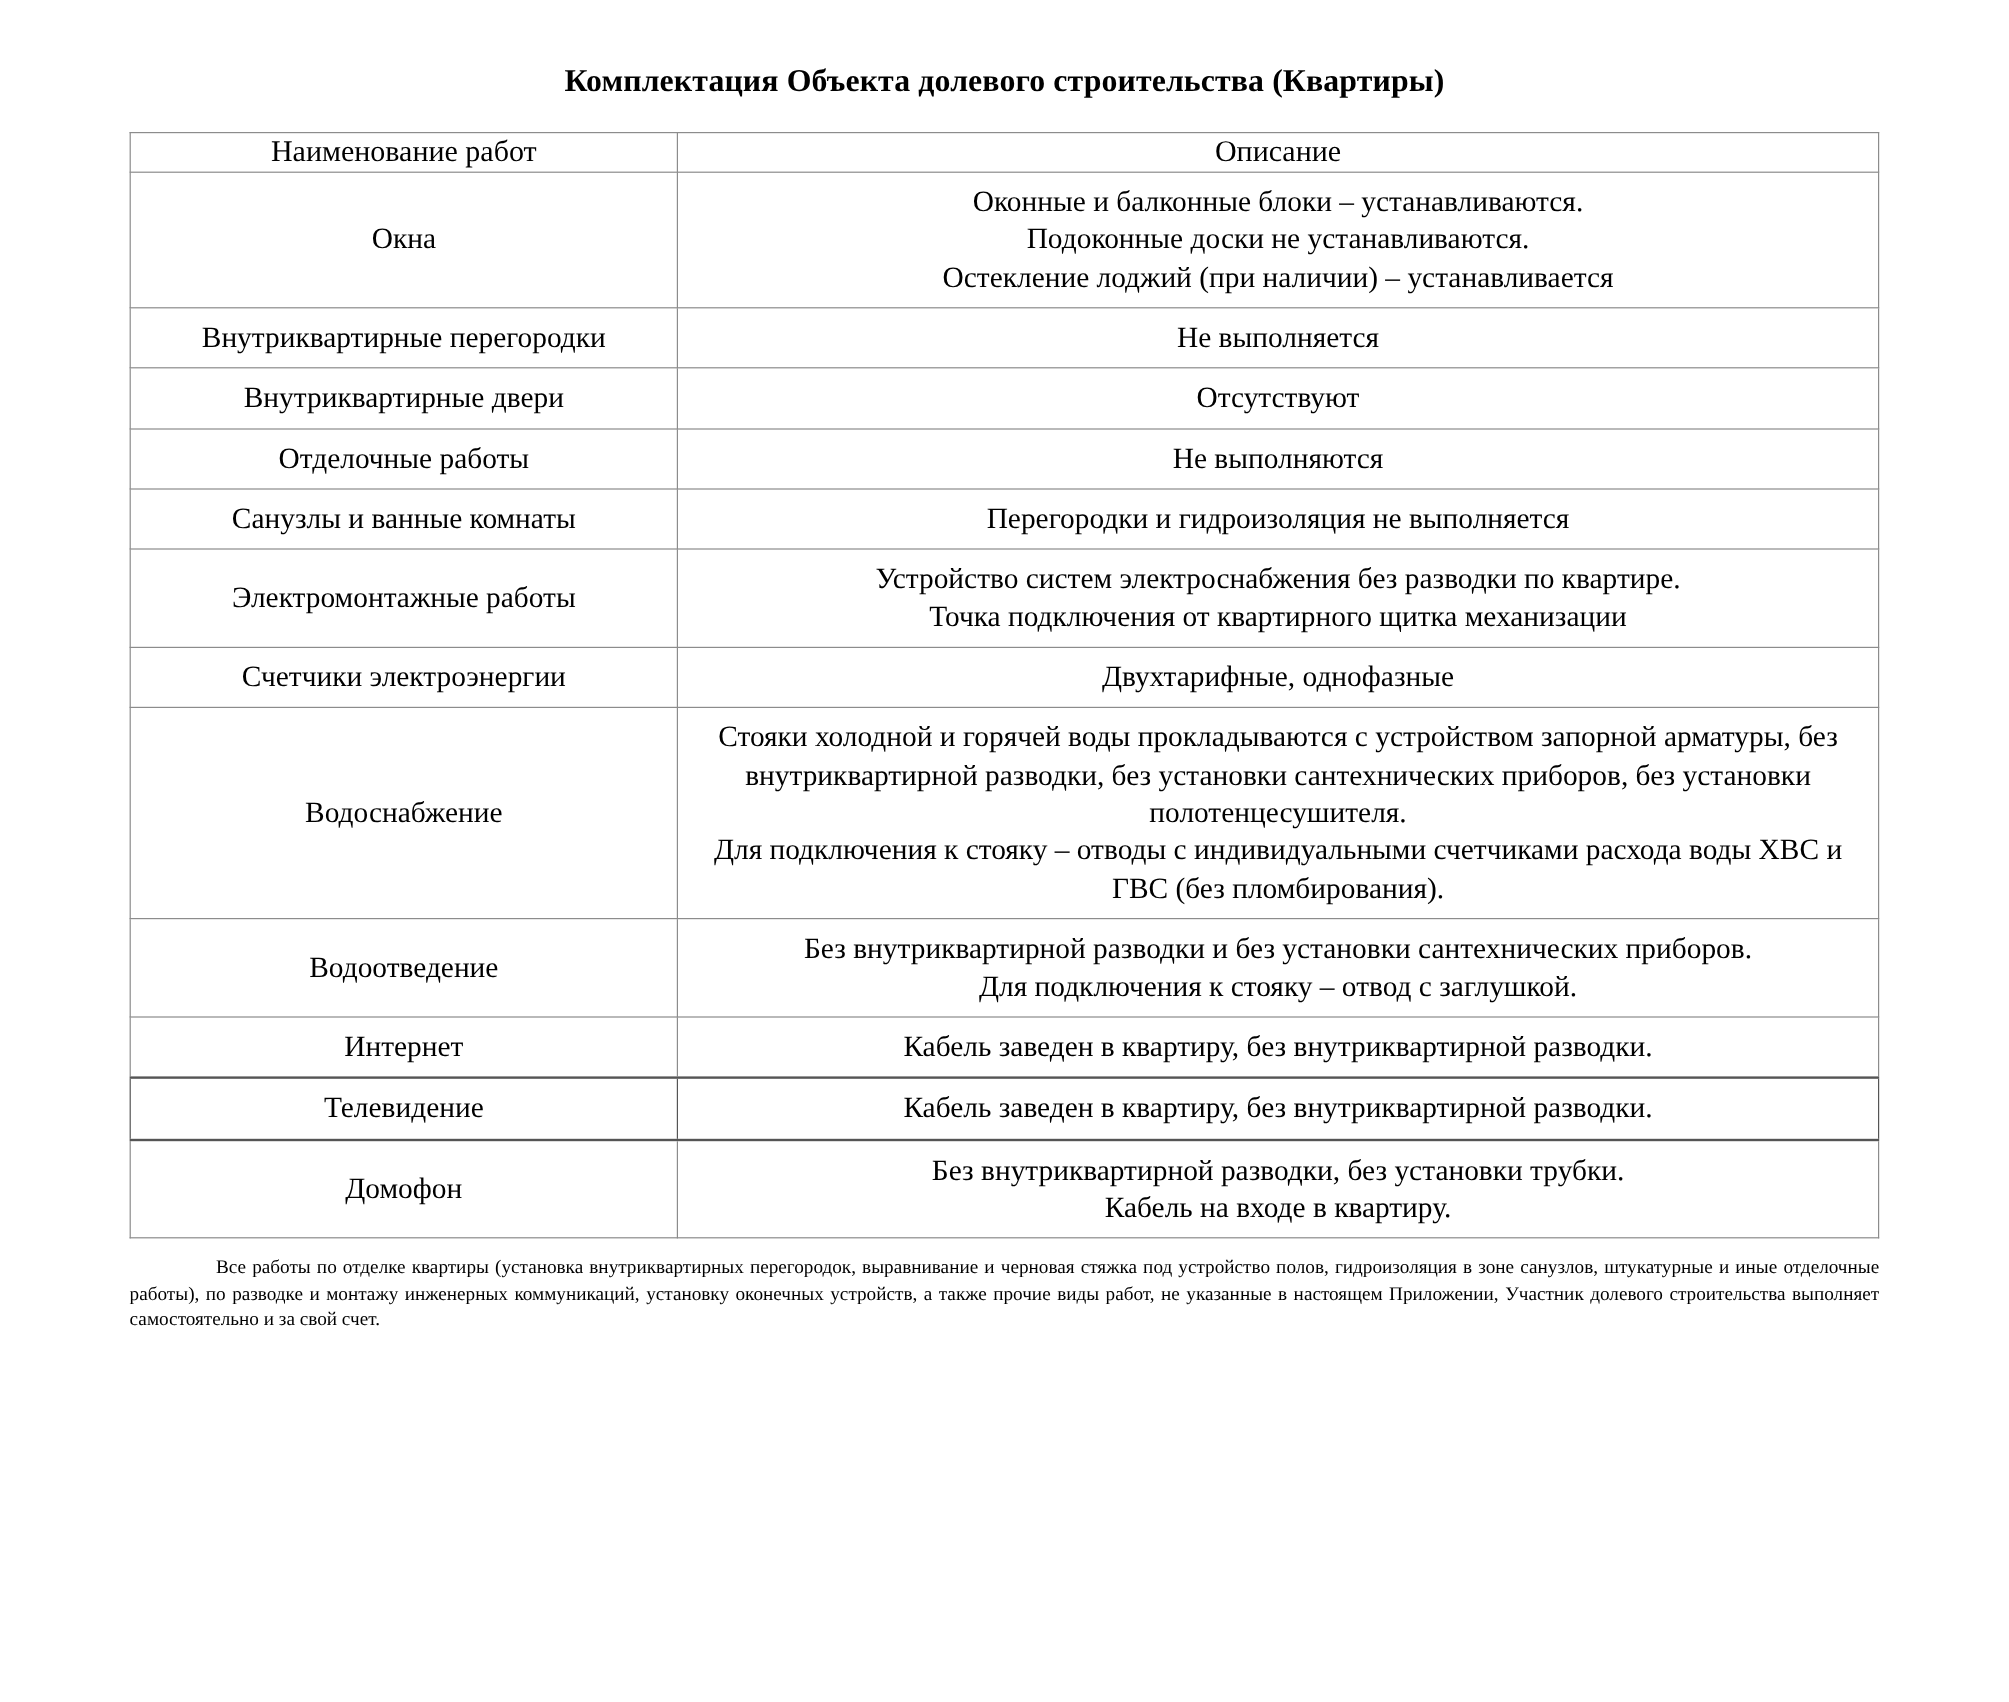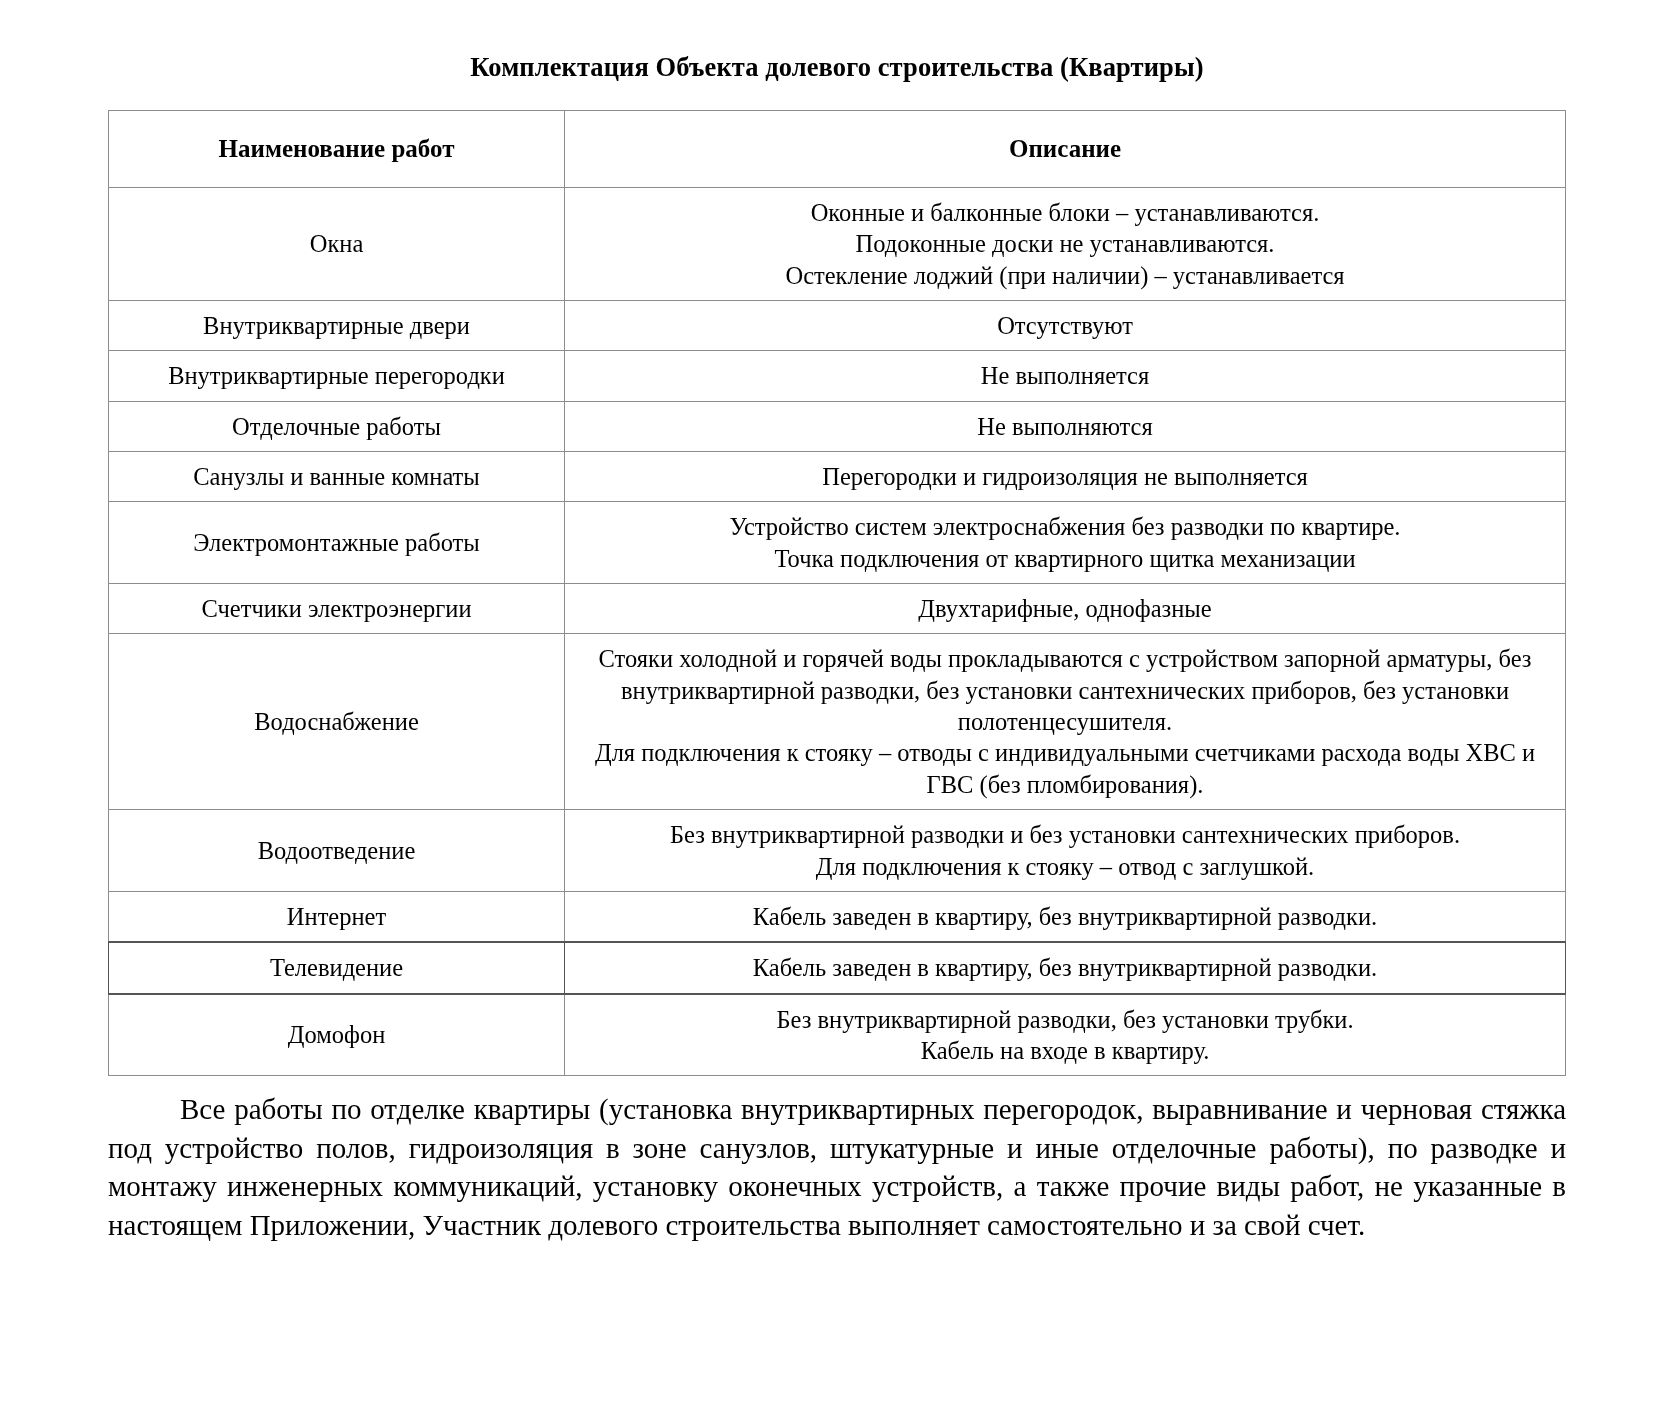--- a/index.html
+++ b/index.html
@@ -35,33 +35,33 @@
   table.spec col.c2 { width: 68.7%; }
   table.spec th, table.spec td {
     border: 1px solid #8c8c8c;
     vertical-align: middle;
     padding: 9px 22px;
     font-size: 24.5px;
     line-height: 1.28;
     text-align: center;
   }
   table.spec th {
-    font-weight: bold;
+    font-weight: normal;
     font-size: 25px;
-    padding: 22px 10px;
+    padding: 0 10px;
   }
   table.spec tr.thick td {
     border-top-width: 2px;
     border-bottom-width: 2px;
     border-color: #555;
   }
   .cell-lines > div { white-space: normal; }
   .footer-note {
     margin-top: 14px;
-    font-size: 29px;
+    font-size: 16px;
     line-height: 1.33;
     text-align: justify;
     text-indent: 72px;
     padding-bottom: 30px;
     font-family: Liberation Serif, serif;
   }
 </style>
 </head>
 <body>
 
@@ -85,32 +85,32 @@
           <td>Окна</td>
           <td>
             <div class="cell-lines">
               <div>Оконные и балконные блоки – устанавливаются.</div>
               <div>Подоконные доски не устанавливаются.</div>
               <div>Остекление лоджий (при наличии) – устанавливается</div>
             </div>
           </td>
         </tr>
         <tr>
+          <td>Внутриквартирные перегородки</td>
+          <td>
+            <div class="cell-lines">
+              <div>Не выполняется</div>
+            </div>
+          </td>
+        </tr>
+        <tr>
           <td>Внутриквартирные двери</td>
           <td>
             <div class="cell-lines">
               <div>Отсутствуют</div>
-            </div>
-          </td>
-        </tr>
-        <tr>
-          <td>Внутриквартирные перегородки</td>
-          <td>
-            <div class="cell-lines">
-              <div>Не выполняется</div>
             </div>
           </td>
         </tr>
         <tr>
           <td>Отделочные работы</td>
           <td>
             <div class="cell-lines">
               <div>Не выполняются</div>
             </div>
           </td>

